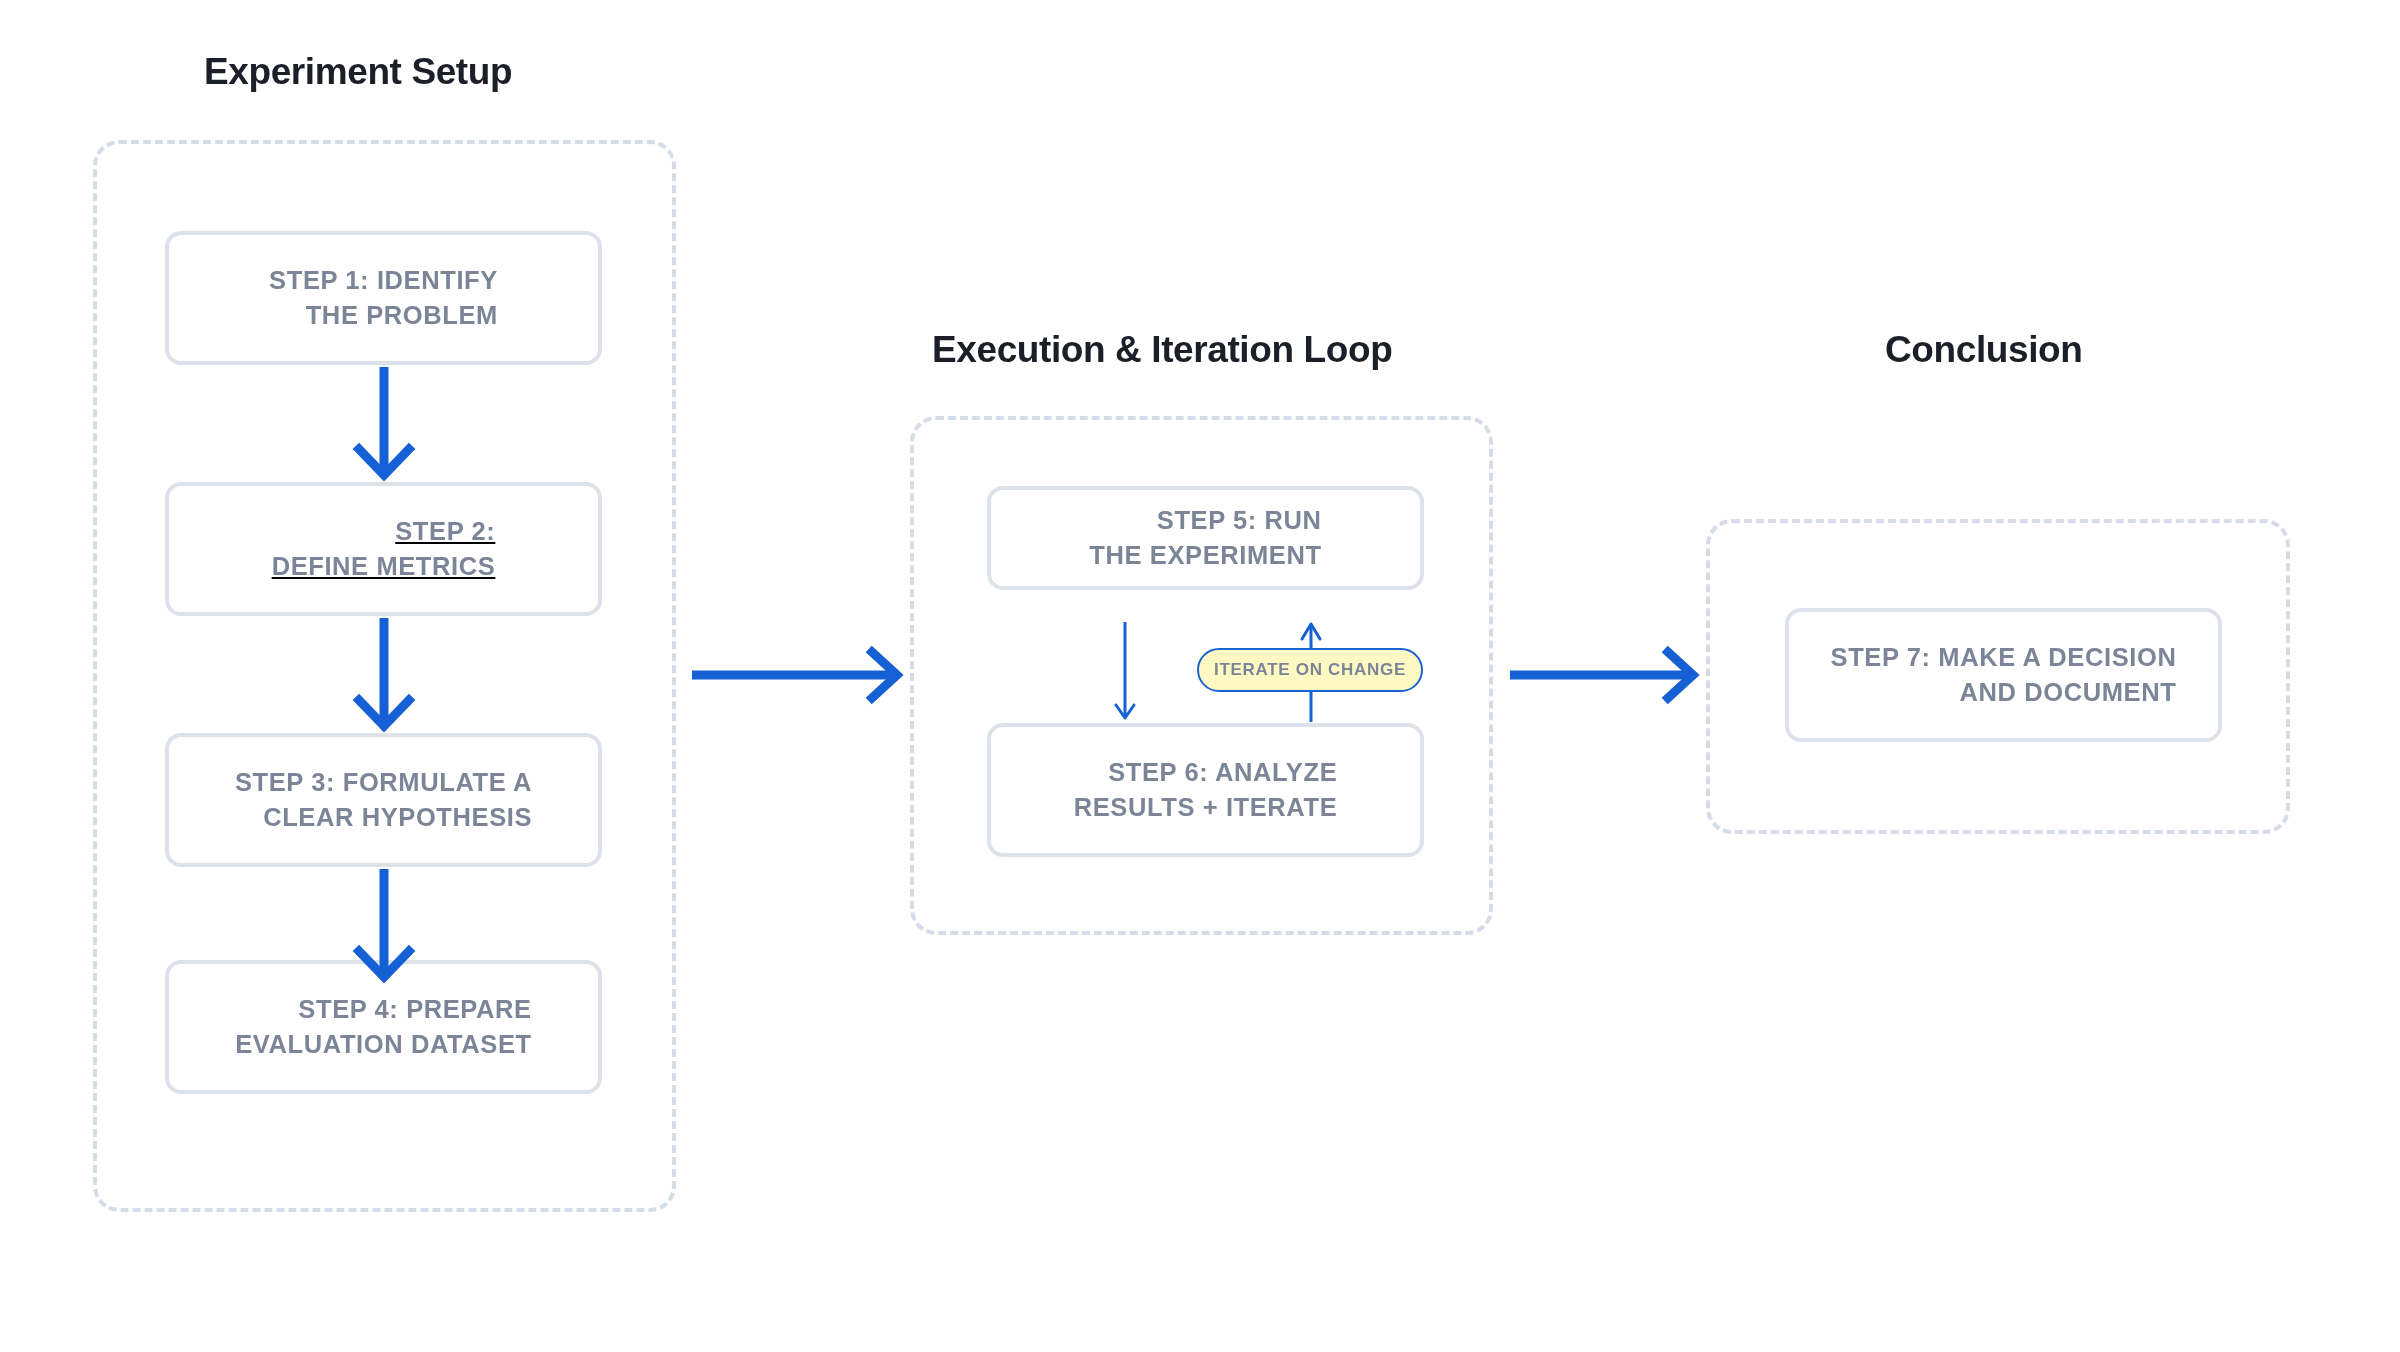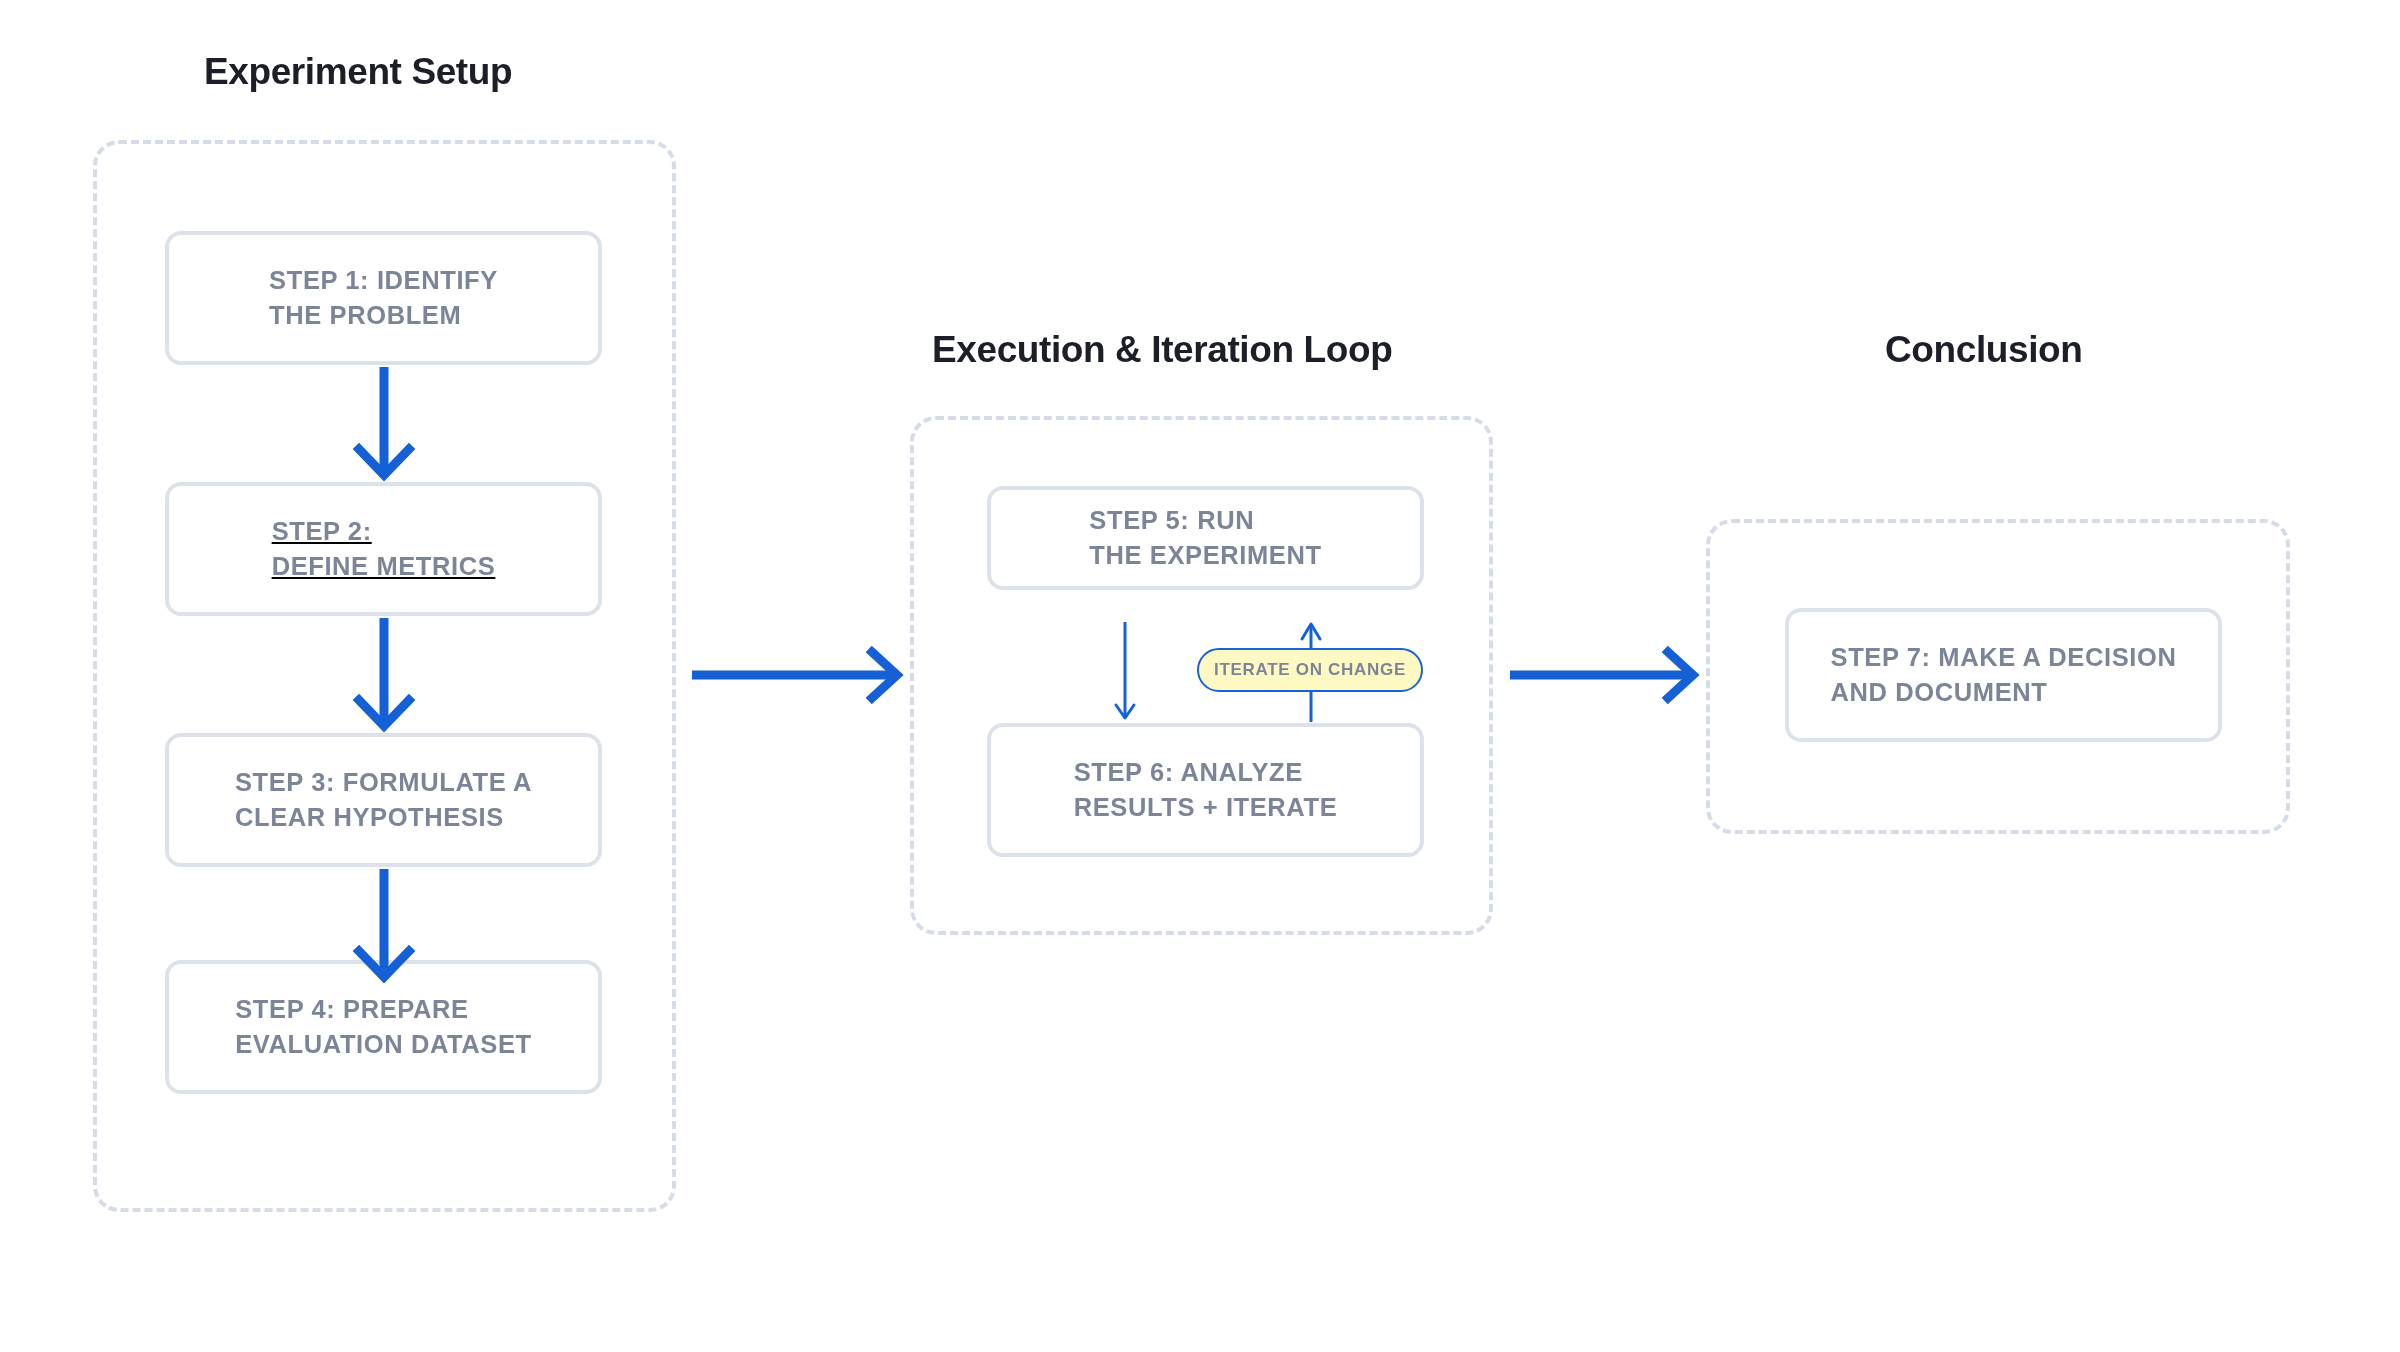--- a/index.html
+++ b/index.html
@@ -50,21 +50,21 @@
   
   .step-box {
     position: absolute;
     box-sizing: border-box;
     border: 4px solid #dde2ea;
     border-radius: 16px;
     background: #ffffff;
     display: flex;
     align-items: center;
     justify-content: center;
-    text-align: left;
+    text-align: right;
   }
   .step-box .step-label {
     font-family: "Liberation Sans", sans-serif;
     font-weight: bold;
     font-size: 25.5px;
     line-height: 1.36;
     letter-spacing: 0.6px;
     color: #7c8598;
     text-transform: uppercase;
     white-space: pre-line;

